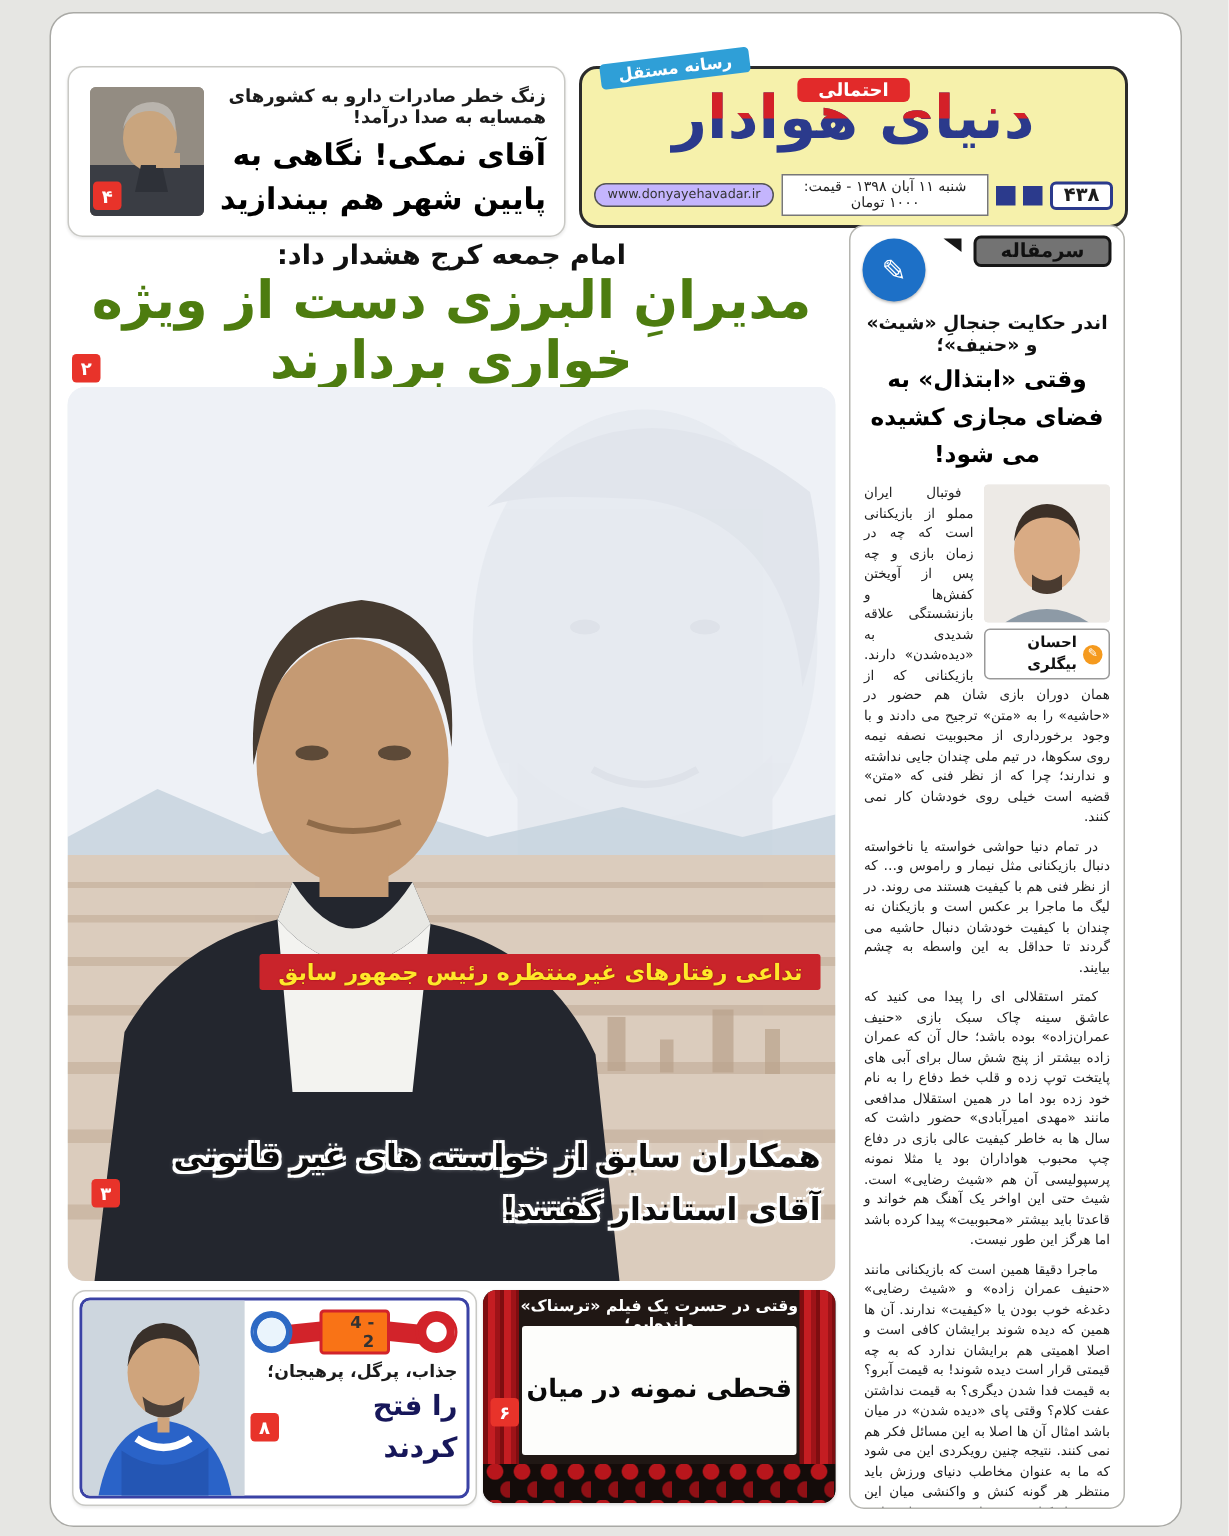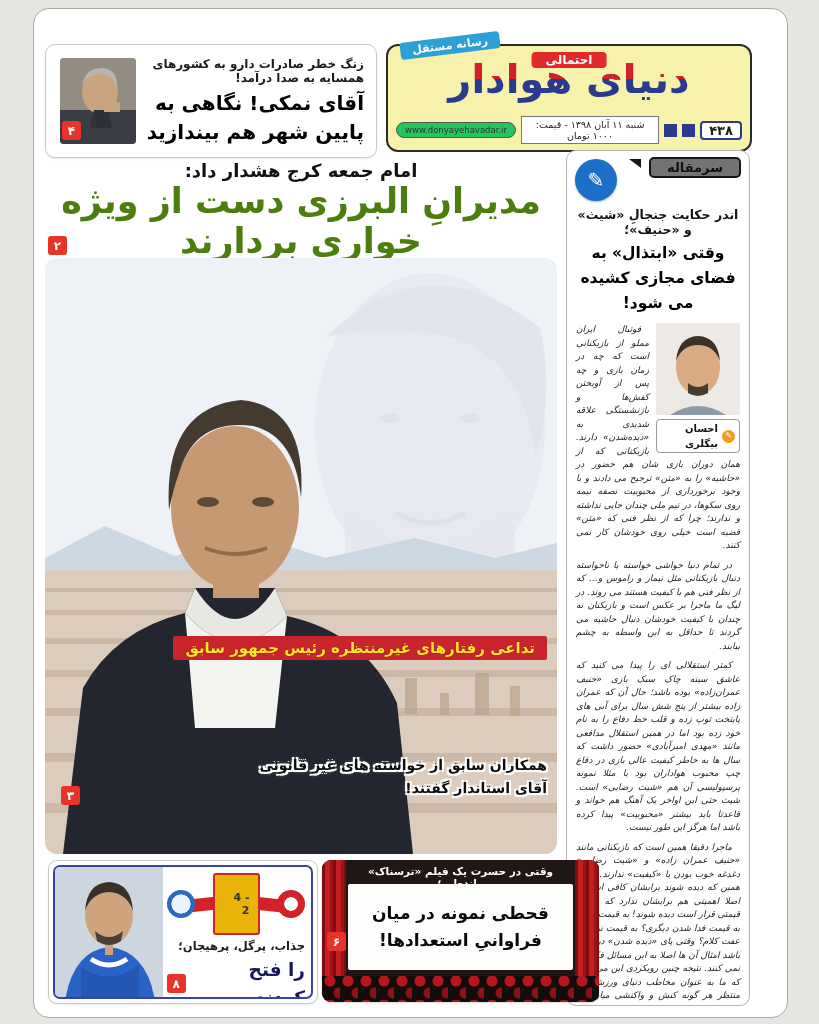--- a/index.html
+++ b/index.html
@@ -9,21 +9,21 @@
 
   
   #masthead{left:386px;top:44px;width:362px;height:104px;background:#f6f1ab;border:2px solid #2b2b2b;border-radius:12px;}
   #independent-badge{left:12px;top:-9px;background:#2f9fd7;color:#fff;font-size:11px;font-weight:bold;padding:2px 12px;border-radius:3px;transform:rotate(-7deg);}
   #paper-type{left:50%;top:6px;transform:translateX(-50%);background:#e22a2a;color:#fff;font-size:12px;font-weight:bold;padding:1px 14px;border-radius:4px;}
   .logo-wrap{left:0;right:0;top:10px;text-align:center;height:46px;}
   .logo-text{font-size:40px;font-weight:bold;letter-spacing:-1px;line-height:46px;}
   .logo-base{color:#2b3a8c;}
   .logo-top{position:absolute;left:0;right:0;top:0;color:#d42028;clip-path:inset(0 0 50% 0);}
   #masthead-bottom{left:8px;right:8px;bottom:6px;display:flex;align-items:center;gap:5px;}
-  #website-pill{background:#22c55e;border:1px solid #555;border-radius:10px;font-size:8.5px;color:#333;padding:2px 8px;}
+  #website-pill{background:#c4b5fd;border:1px solid #555;border-radius:10px;font-size:8.5px;color:#333;padding:2px 8px;}
   #date-box{background:#fff;border:1px solid #777;font-size:9.5px;color:#222;padding:2px 8px;flex:1;text-align:center;direction:rtl;}
   .blue-square{width:13px;height:13px;background:#2b3a8c;display:inline-block;}
   #issue-box{background:#fff;border:2px solid #2b3a8c;border-radius:4px;font-size:13px;font-weight:bold;color:#1c1c1c;padding:0 7px;direction:rtl;}
 
   
   #topleft-story{left:45px;top:44px;width:330px;height:112px;background:#fff;border:1px solid #c9c9c5;border-radius:10px;box-shadow:0 1px 2px rgba(0,0,0,.08);}
   #topleft-photo{left:14px;top:13px;width:76px;height:86px;border-radius:4px;overflow:hidden;background:#948d83;}
   #topleft-badge{left:16px;top:76px;}
   #topleft-text{left:100px;top:10px;right:12px;direction:rtl;text-align:right;}
   #topleft-kicker{font-size:12px;font-weight:bold;color:#1c1c1c;margin:2px 0 4px;}
@@ -38,58 +38,58 @@
   #lead-badge{left:48px;top:236px;}
 
   
   #main-photo{left:45px;top:258px;width:512px;height:596px;border-radius:12px;overflow:hidden;background:#eef1f6;}
   .overline{position:absolute;right:10px;background:#c9242b;color:#ffe72b;font-size:15px;font-weight:bold;padding:3px 12px;direction:rtl;border-radius:2px;text-shadow:0 0 1px #7a0000;}
   #overline-1{top:378px;}
   #overline-2{top:412px;}
   #photo-headline{position:absolute;right:6px;top:444px;direction:rtl;font-size:33px;font-weight:bold;letter-spacing:-1px;white-space:nowrap;}
   #photo-headline .hl{color:#e32229;text-shadow:-1px -1px 0 #ffe72b,1px -1px 0 #ffe72b,-1px 1px 0 #ffe72b,1px 1px 0 #ffe72b,2px 2px 2px rgba(0,0,0,.45);}
   #photo-headline .rest{color:#ffe72b;text-shadow:-2px -2px 0 #c00, 2px -2px 0 #c00,-2px 2px 0 #c00,2px 2px 0 #c00,0 3px 3px rgba(0,0,0,.4);}
-  #photo-subhead{position:absolute;right:10px;top:496px;direction:rtl;text-align:right;font-size:14px;font-weight:bold;color:#0d0d0d;line-height:1.65;text-shadow:-2px -2px 0 #fff,2px -2px 0 #fff,-2px 2px 0 #fff,2px 2px 0 #fff,0 0 4px #fff;}
+  #photo-subhead{position:absolute;right:10px;top:496px;direction:rtl;text-align:right;font-size:21px;font-weight:bold;color:#0d0d0d;line-height:1.65;text-shadow:-2px -2px 0 #fff,2px -2px 0 #fff,-2px 2px 0 #fff,2px 2px 0 #fff,0 0 4px #fff;}
   #photo-badge{left:16px;top:528px;}
 
   
   #editorial{left:566px;top:150px;width:182px;height:854px;background:#fff;border:1px solid #b5b5b0;border-radius:10px;overflow:hidden;}
   #editorial-tab{position:absolute;right:8px;top:6px;background:#737373;border:2px solid #161616;border-radius:5px;font-size:13px;font-weight:bold;color:#111;padding:1px 16px;direction:rtl;}
   #editorial-tab-fold{position:absolute;right:108px;top:8px;width:0;height:0;border-top:9px solid #161616;border-left:12px solid transparent;}
   #pencil-circle{position:absolute;left:8px;top:8px;width:42px;height:42px;border-radius:50%;background:#1d70c7;color:#fff;display:flex;align-items:center;justify-content:center;font-size:20px;box-shadow:0 1px 2px rgba(0,0,0,.3);}
   #editorial-kicker{margin:56px 6px 2px;text-align:center;direction:rtl;font-size:12.5px;font-weight:bold;color:#111;}
   #editorial-headline{margin:4px 8px 8px;text-align:center;direction:rtl;font-size:15.5px;font-weight:bold;color:#000;line-height:1.6;}
   #editorial-body{margin:0 9px;direction:rtl;text-align:justify;font-size:9px;color:#222;line-height:1.5;}
-  #editorial-body p{margin:0 0 6px;text-indent:8px;font-style:italic;}
+  #editorial-body p{margin:0 0 6px;text-indent:8px;}
   #author-fig{float:right;width:84px;margin:0 0 4px 7px;}
   #author-photo{width:84px;height:92px;border-radius:3px;overflow:hidden;background:#e9e6e2;}
   #author-name-box{margin-top:4px;border:1px solid #999;border-radius:4px;display:flex;align-items:center;gap:4px;padding:1px 4px;direction:rtl;background:#fff;}
   #author-icon{width:13px;height:13px;border-radius:50%;background:#f59a1e;color:#fff;font-size:8px;display:flex;align-items:center;justify-content:center;flex:none;}
   #author-name{font-size:10px;font-weight:bold;color:#111;}
 
   
   #sports-box{left:48px;top:860px;width:268px;height:142px;background:#fff;border:1px solid #c9c9c5;border-radius:9px;box-shadow:0 1px 2px rgba(0,0,0,.08);}
   #sports-inner{position:absolute;inset:4px;border:2px solid #3a42a5;border-radius:7px;overflow:hidden;}
   #coach-photo{position:absolute;left:0;top:0;width:108px;height:100%;background:#cdd6de;}
   #sports-content{position:absolute;left:112px;right:6px;top:4px;direction:rtl;text-align:right;}
   #scoreboard{display:flex;align-items:center;justify-content:center;gap:0;direction:ltr;margin:2px 0 4px;}
   .club-logo{width:24px;height:24px;border-radius:50%;flex:none;z-index:1;}
   #logo-esteghlal{background:radial-gradient(circle,#eaf4fc 55%,#2d69c4 58%);border:2px solid #2d69c4;}
   #logo-tractor{background:radial-gradient(circle,#fff 38%,#d2232a 42%);border:2px solid #d2232a;}
   .ribbon{height:13px;width:26px;background:#d2232a;margin:0 -4px;}
   .ribbon.l{transform:skewY(-6deg);}
   .ribbon.r{transform:skewY(6deg);}
-  #score-box{background:#eab308;border:2px solid #d2232a;border-radius:3px;font-size:11px;font-weight:bold;color:#333;padding:16px 8px;z-index:1;}
+  #score-box{background:#f97316;border:2px solid #d2232a;border-radius:3px;font-size:11px;font-weight:bold;color:#333;padding:0 8px;z-index:1;}
   #sports-kicker{font-size:11.5px;font-weight:bold;color:#1c1c1c;margin-bottom:3px;}
   #sports-headline{font-size:18.5px;font-weight:bold;color:#17175a;line-height:1.5;letter-spacing:-0.5px;}
   #sports-badge-row{display:flex;direction:rtl;align-items:center;gap:8px;}
   #sports-badge{margin-right:2px;}
 
   
-  #cinema-box{left:322px;top:860px;width:277px;height:142px;background:#201714;border-radius:9px;overflow:hidden;box-shadow:0 1px 2px rgba(0,0,0,.15);}
+  #cinema-box{left:322px;top:860px;width:235px;height:142px;background:#201714;border-radius:9px;overflow:hidden;box-shadow:0 1px 2px rgba(0,0,0,.15);}
   .curtain{position:absolute;top:0;bottom:26px;width:24px;background:repeating-linear-gradient(90deg,#7e0d10 0 3px,#c41d22 3px 8px,#9e1318 8px 11px);}
   #curtain-left{left:0;}
   #curtain-right{right:0;}
   #cinema-kicker{position:absolute;left:24px;right:24px;top:5px;text-align:center;color:#fff;font-size:10.5px;font-weight:bold;direction:rtl;}
   #cinema-screen{position:absolute;left:26px;right:26px;top:24px;bottom:32px;background:#fdfdfb;border-radius:2px;display:flex;align-items:center;justify-content:center;text-align:center;}
   #cinema-headline{font-size:17px;font-weight:bold;color:#0a0a0a;direction:rtl;line-height:1.6;letter-spacing:-0.5px;}
   #seats{position:absolute;left:0;right:0;bottom:0;height:26px;background:#140c0a;background-image:radial-gradient(circle at 8px 5px,#b8161c 5px,transparent 6px),radial-gradient(circle at 17px 17px,#8f1015 5px,transparent 6px);background-size:18px 24px;}
   #cinema-badge{left:5px;top:72px;}
 </style>
 </head>
@@ -257,18 +257,17 @@
   </div>
 </div>
 
 <div id="cinema-box" class="abs">
   <div id="cinema-kicker">وقتی در حسرت یک فیلم «ترسناک» مانده‌ایم؛</div>
   <div id="curtain-left" class="curtain"></div>
   <div id="curtain-right" class="curtain"></div>
   <div id="cinema-screen">
     <div id="cinema-headline">
       <div>قحطی نمونه در میان</div>
-      <div>فراوانیِ استعدادها!</div>
     </div>
   </div>
   <div id="seats"></div>
   <div id="cinema-badge" class="page-badge abs">۶</div>
 </div>
 
 </body></html>

